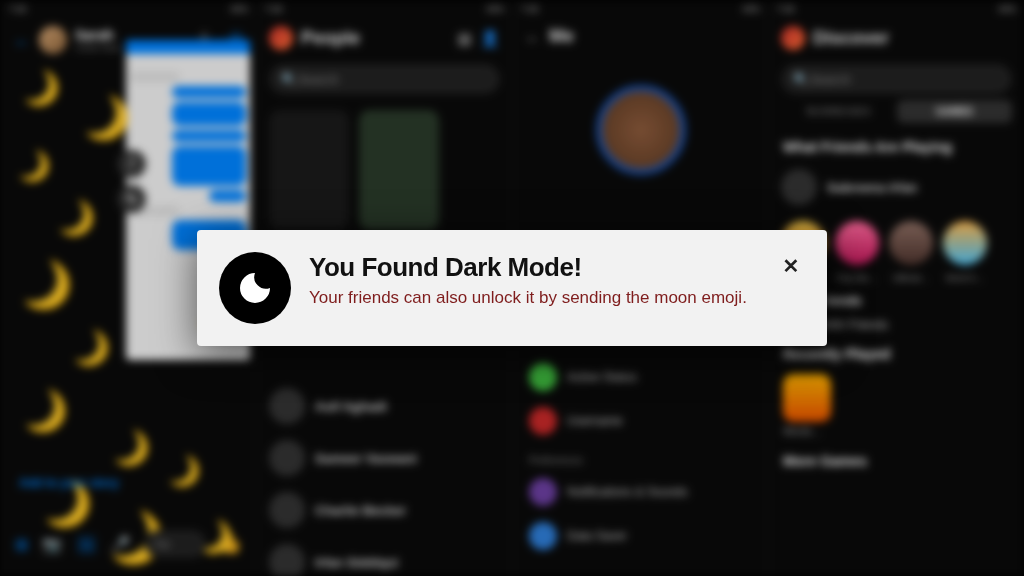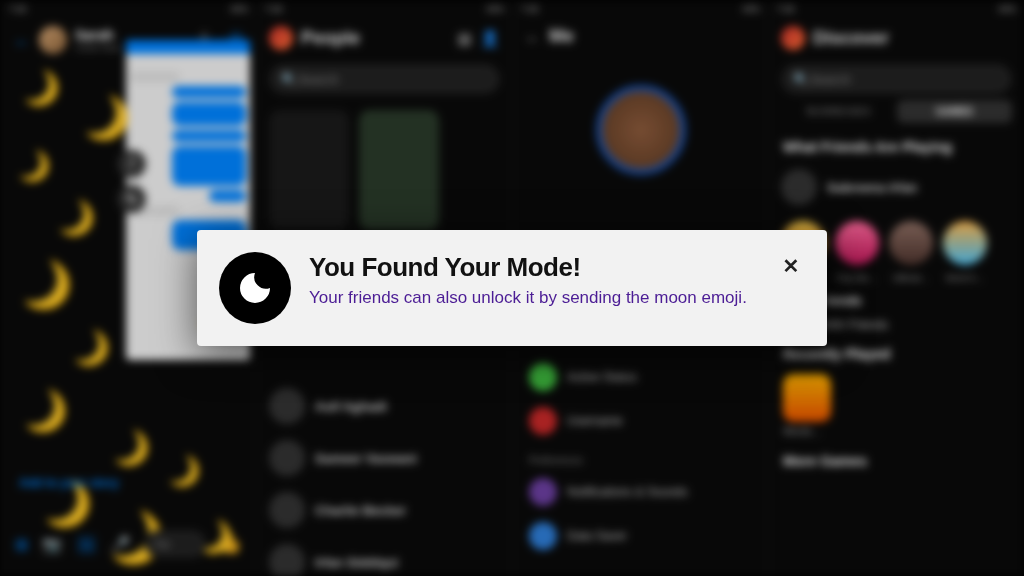--- a/index.html
+++ b/index.html
@@ -216,21 +216,21 @@
     .modal-title {
       font-size: 26px;
       font-weight: 800;
       color: #111;
       letter-spacing: -0.5px;
       margin-bottom: 4px;
     }
 
     .modal-body {
       font-size: 17px;
-      color: #4c1d95;
+      color: #7f1d1d;
       line-height: 1.35;
     }
 
     .modal-close {
       width: 28px;
       height: 28px;
       display: flex;
       align-items: center;
       justify-content: center;
       cursor: pointer;
@@ -430,20 +430,20 @@
 </div>
 
 <div class="modal">
   <div class="modal-top">
     <div class="moon-circle">
       <svg viewBox="0 0 24 24" fill="#fff">
           <path d="M12 3a9 9 0 1 0 9 9 7 7 0 0 1-9-9z"></path>
         </svg>
     </div>
     <div class="modal-text">
-      <div class="modal-title">You Found Your Mode!</div>
+      <div class="modal-title">You Found Dark Mode!</div>
       <div class="modal-body">Your friends can also unlock it by sending the moon emoji.</div>
     </div>
     <div class="modal-close">
       <span>✕</span>
     </div>
   </div>
 </div>
 
 </body></html>

